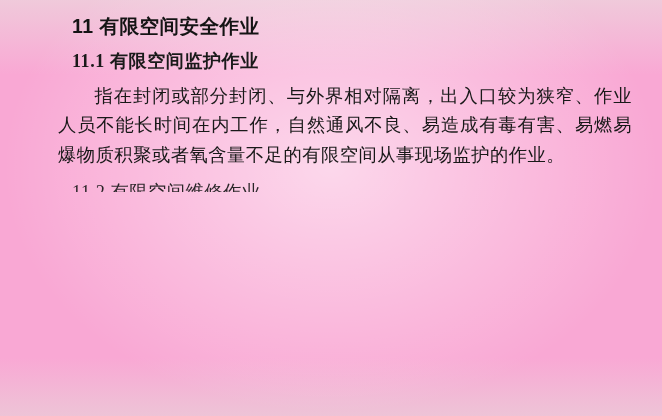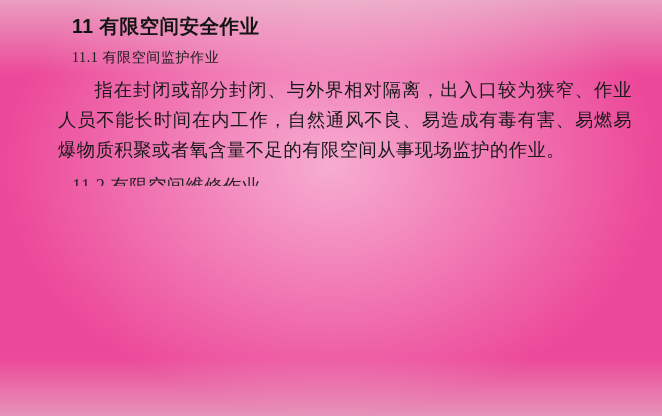--- a/index.html
+++ b/index.html
@@ -11,21 +11,21 @@
     height: 416px;
     background: #f4f2ef;
     font-family: "Liberation Serif", "DejaVu Serif", serif;
     color: #1b1b1b;
     overflow: hidden;
   }
   .page {
     position: relative;
     width: 662px;
     height: 416px;
-    background: #ec4899;
+    background: #f9a8d4;
     box-sizing: border-box;
     padding: 8px 26px 0 58px;
   }
   
   .page:before {
     content: "";
     position: absolute;
     inset: 0;
     background:
       radial-gradient(ellipse at 50% 40%, rgba(255,255,255,0.55) 0%, rgba(255,255,255,0) 70%),
@@ -40,22 +40,22 @@
   h1.chapter-title {
     font-family: "Liberation Sans", "DejaVu Sans", sans-serif;
     font-weight: bold;
     font-size: 19.5px;
     letter-spacing: 0.5px;
     margin: 6px 0 10px 14px;
     line-height: 1.3;
     color: #141414;
   }
   h2.section-title {
-    font-weight: normal;
-    font-size: 14px;
+    font-weight: bold;
+    font-size: 18px;
     letter-spacing: 0.6px;
     margin: 0 0 8px 14px;
     line-height: 1.35;
     color: #1a1a1a;
   }
   p.body-para {
     font-size: 18.3px;
     line-height: 1.62;
     margin: 0 4px 7px 0;
     text-indent: 2em;

